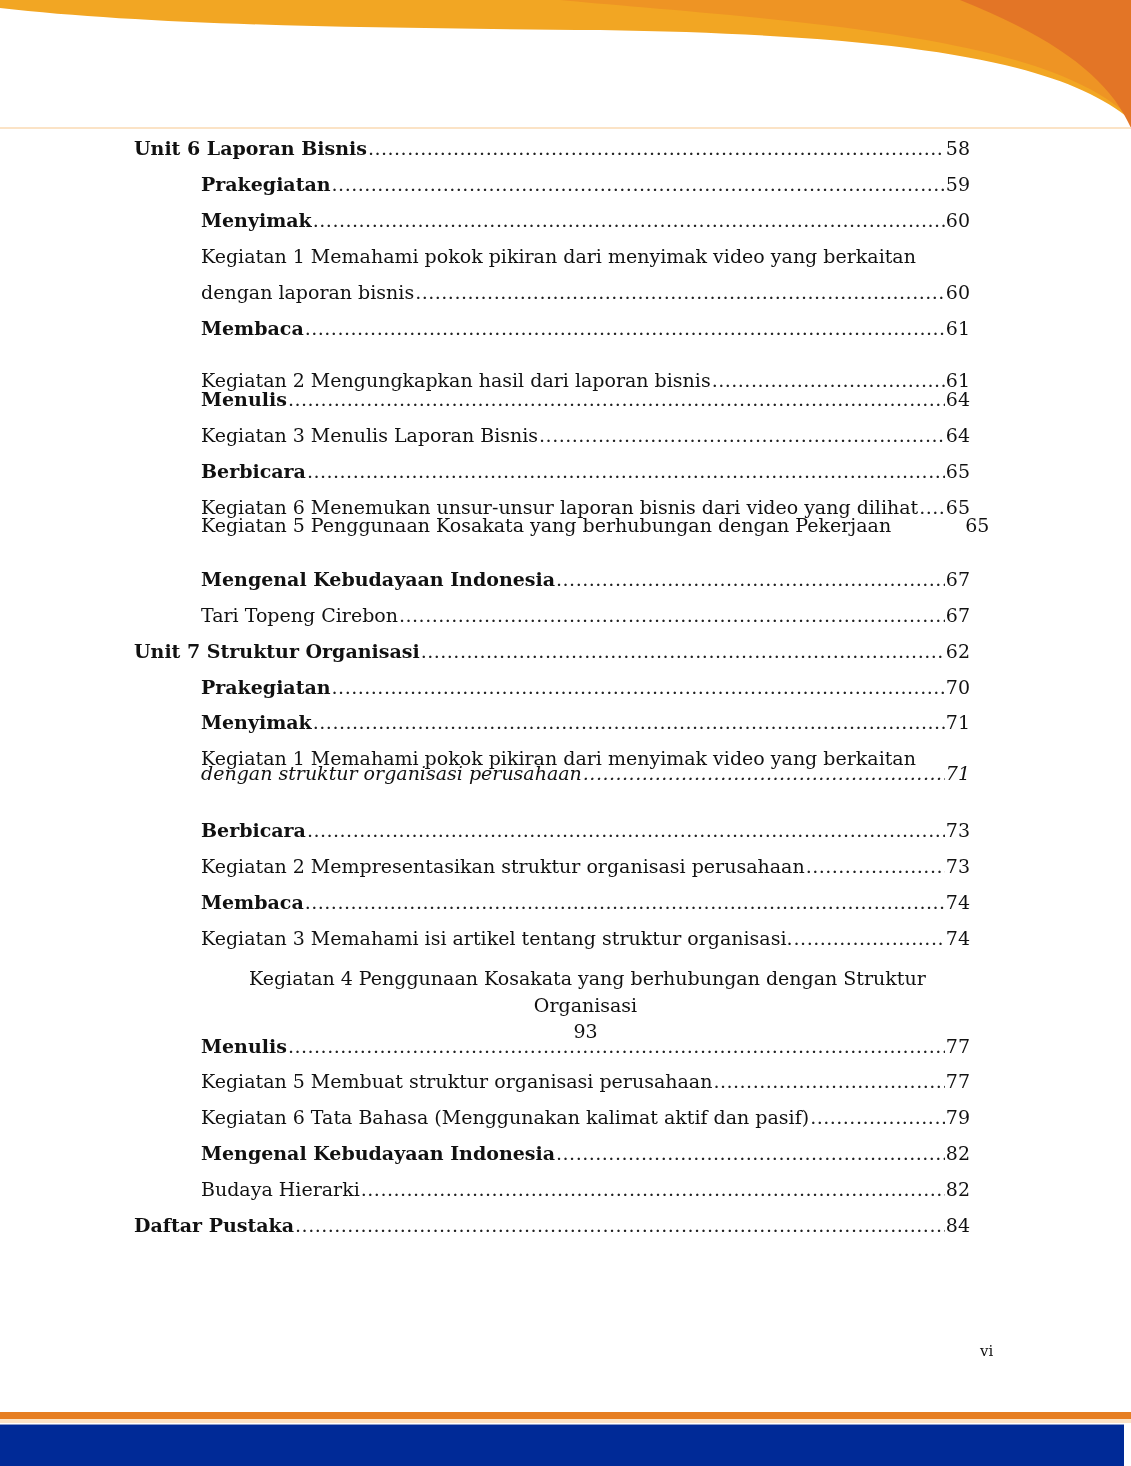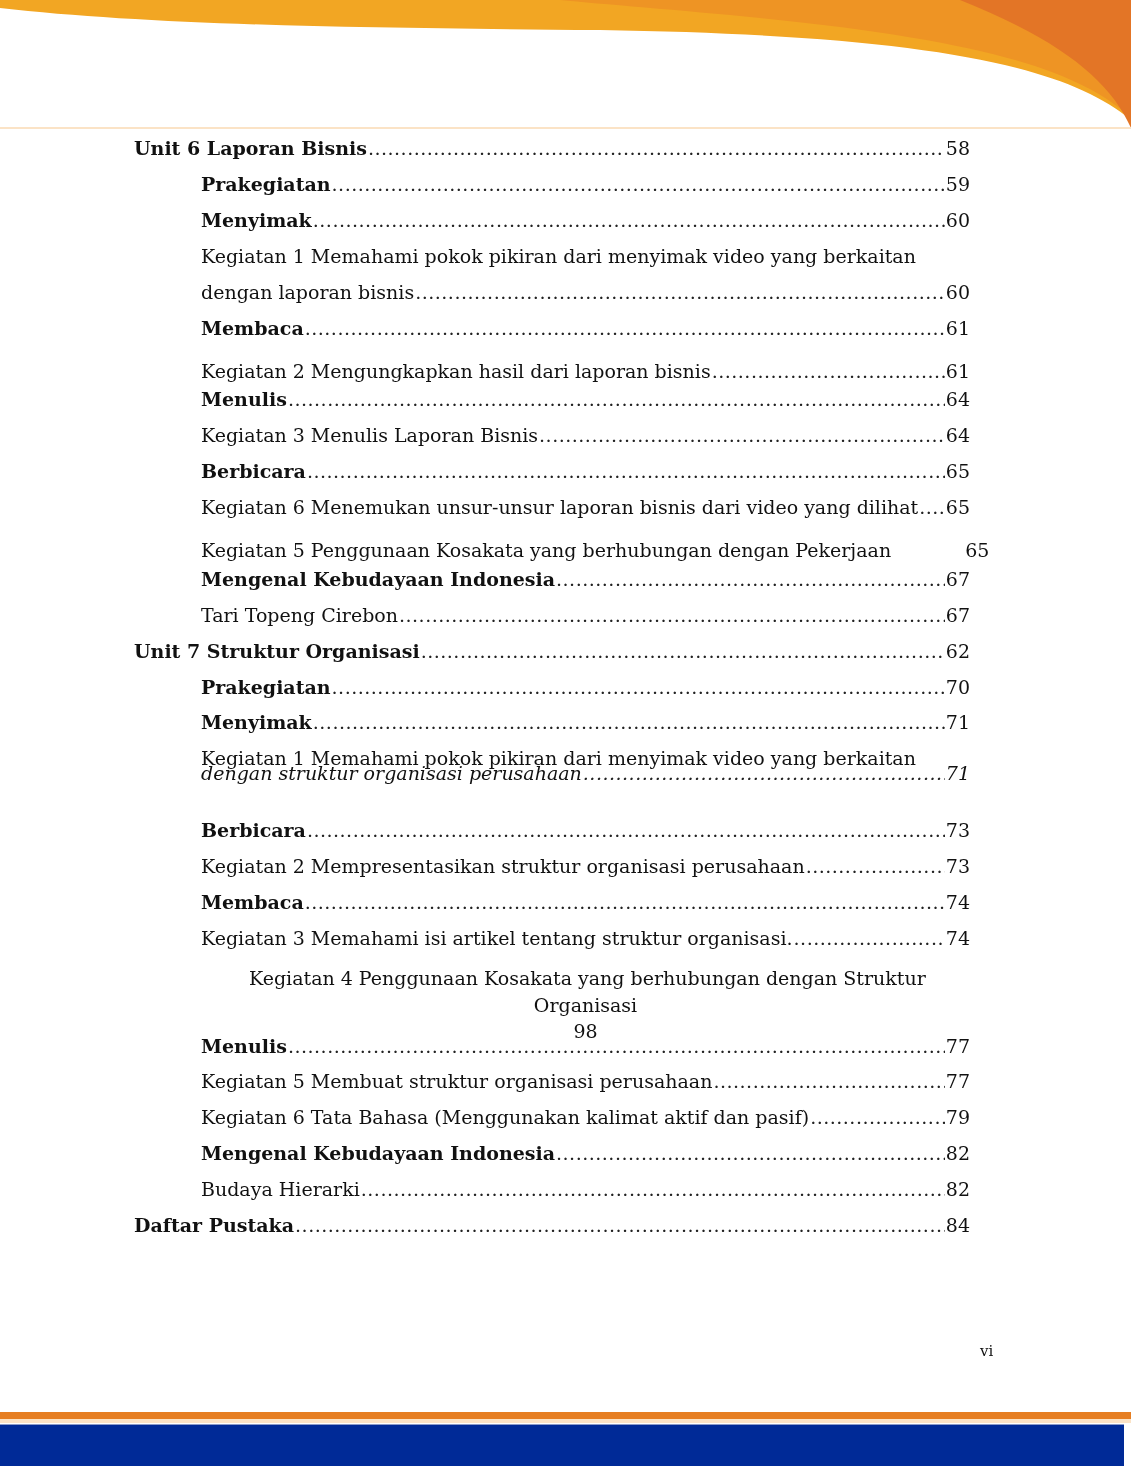--- a/index.html
+++ b/index.html
@@ -54,21 +54,21 @@
     <div class="toc-row lvl2" style="top: 143.6px;">
       <span class="label">dengan laporan bisnis </span>
       <span class="dots"></span>
       <span class="page">60</span>
     </div>
     <div class="toc-row lvl2" style="top: 179.5px;">
       <span class="label bold">Membaca</span>
       <span class="dots"></span>
       <span class="page">61</span>
     </div>
-    <div class="toc-row lvl2" style="top: 223px;">
+    <div class="toc-row lvl2" style="top: 232px;">
       <span class="label">Kegiatan 2 Mengungkapkan hasil dari laporan bisnis</span>
       <span class="dots"></span>
       <span class="page">61</span>
     </div>
     <div class="toc-row lvl2" style="top: 251.3px;">
       <span class="label bold">Menulis </span>
       <span class="dots"></span>
       <span class="page">64</span>
     </div>
     <div class="toc-row lvl2" style="top: 287.2px;">
@@ -79,21 +79,21 @@
     <div class="toc-row lvl2" style="top: 323.1px;">
       <span class="label bold">Berbicara </span>
       <span class="dots"></span>
       <span class="page">65</span>
     </div>
     <div class="toc-row lvl2" style="top: 359px;">
       <span class="label">Kegiatan 6 Menemukan unsur-unsur laporan bisnis dari video yang dilihat</span>
       <span class="dots"></span>
       <span class="page">65</span>
     </div>
-    <div class="toc-row lvl2" style="top: 402px; gap: 36px;">
+    <div class="toc-row lvl2" style="top: 377px; gap: 36px;">
       <span class="label">Kegiatan 5 Penggunaan Kosakata yang berhubungan dengan Pekerjaan</span>
       <span class="dots"></span>
       <span class="page">65</span>
     </div>
     <div class="toc-row lvl2" style="top: 430.8px;">
       <span class="label bold">Mengenal Kebudayaan Indonesia</span>
       <span class="dots"></span>
       <span class="page">67</span>
     </div>
     <div class="toc-row lvl2" style="top: 466.7px;">
@@ -145,21 +145,21 @@
       <span class="dots"></span>
       <span class="page">74</span>
     </div>
     <div class="toc-row lvl2 nodots" style="top: 830px; margin-left: 48px;">
       <span class="label">Kegiatan 4 Penggunaan Kosakata yang berhubungan dengan Struktur</span>
       <span class="page"></span>
     </div>
     <div class="toc-row lvl2" style="top: 861.6px; flex-direction: column;">
       <span class="label">Organisasi</span>
       <span class="dots"></span>
-      <span class="page">98</span>
+      <span class="page">93</span>
     </div>
     <div class="toc-row lvl2" style="top: 897.5px;">
       <span class="label bold">Menulis </span>
       <span class="dots"></span>
       <span class="page">77</span>
     </div>
     <div class="toc-row lvl2" style="top: 933.4px;">
       <span class="label">Kegiatan 5 Membuat struktur organisasi perusahaan </span>
       <span class="dots"></span>
       <span class="page">77</span>

